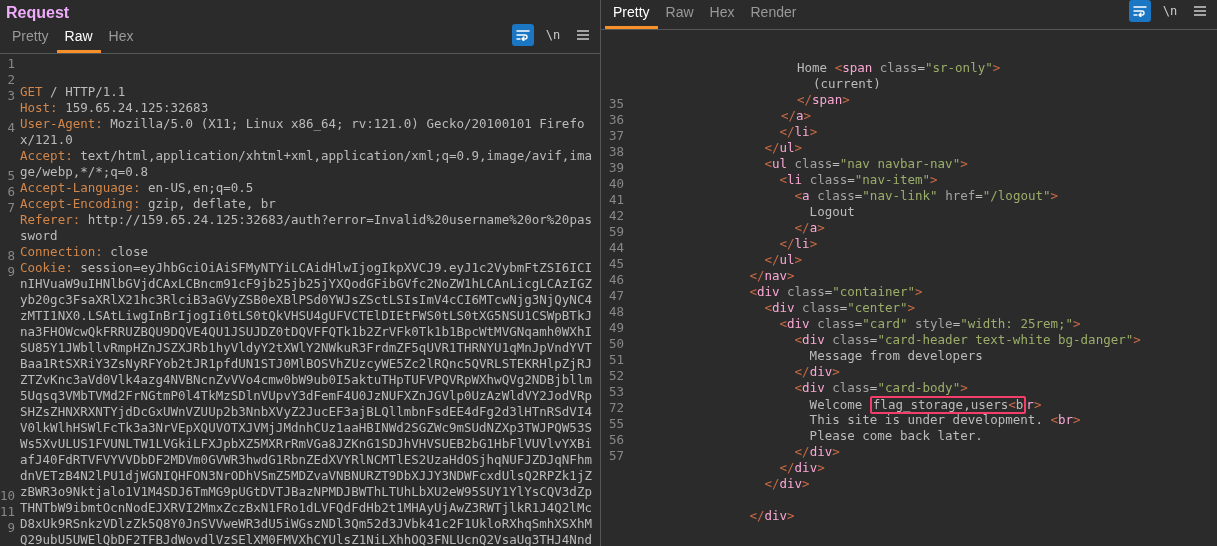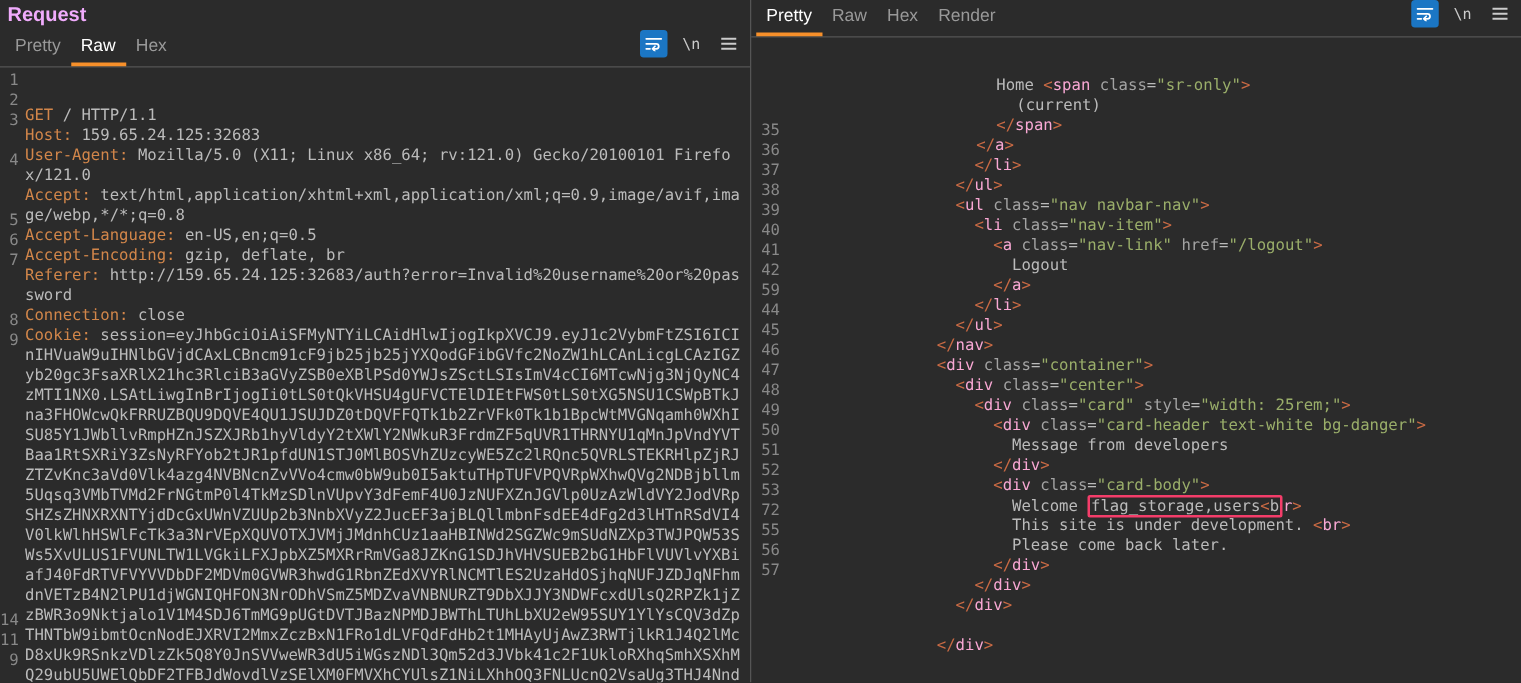--- a/index.html
+++ b/index.html
@@ -57,21 +57,21 @@
     <div class="gutter" id="req-gutter">
         <div style="height: 16px;">1</div>
         <div style="height: 16px;">2</div>
         <div style="height: 32px;">3</div>
         <div style="height: 48px;">4</div>
         <div style="height: 16px;">5</div>
         <div style="height: 16px;">6</div>
         <div style="height: 48px;">7</div>
         <div style="height: 16px;">8</div>
         <div style="height: 224px;">9</div>
-        <div style="height: 16px;">14</div>
+        <div style="height: 16px;">10</div>
         <div style="height: 16px;">11</div>
         <div style="height: 16px;">9</div>
       </div>
     <div class="code" id="req-code"><div><span class="kw">GET</span> / HTTP/1.1</div><div><span class="kw">Host:</span> 159.65.24.125:32683</div><div><span class="kw">User-Agent:</span> Mozilla/5.0 (X11; Linux x86_64; rv:121.0) Gecko/20100101 Firefox/121.0</div><div><span class="kw">Accept:</span> text/html,application/xhtml+xml,application/xml;q=0.9,image/avif,image/webp,*/*;q=0.8</div><div><span class="kw">Accept-Language:</span> en-US,en;q=0.5</div><div><span class="kw">Accept-Encoding:</span> gzip, deflate, br</div><div><span class="kw">Referer:</span> http://159.65.24.125:32683/auth?error=Invalid%20username%20or%20password</div><div><span class="kw">Connection:</span> close</div><div><span class="kw">Cookie:</span> session=eyJhbGciOiAiSFMyNTYiLCAidHlwIjogIkpXVCJ9.eyJ1c2VybmFtZSI6ICInIHVuaW9uIHNlbGVjdCAxLCBncm91cF9jb25jb25jYXQodGFibGVfc2NoZW1hLCAnLicgLCAzIGZyb20gc3FsaXRlX21hc3RlciB3aGVyZSB0eXBlPSd0YWJsZSctLSIsImV4cCI6MTcwNjg3NjQyNC4zMTI1NX0.LSAtLiwgInBrIjogIi0tLS0tQkVHSU4gUFVCTElDIEtFWS0tLS0tXG5NSU1CSWpBTkJna3FHOWcwQkFRRUZBQU9DQVE4QU1JSUJDZ0tDQVFFQTk1b2ZrVFk0Tk1b1BpcWtMVGNqamh0WXhISU85Y1JWbllvRmpHZnJSZXJRb1hyVldyY2tXWlY2NWkuR3FrdmZF5qUVR1THRNYU1qMnJpVndYVTBaa1RtSXRiY3ZsNyRFYob2tJR1pfdUN1STJ0MlBOSVhZUzcyWE5Zc2lRQnc5QVRLSTEKRHlpZjRJZTZvKnc3aVd0Vlk4azg4NVBNcnZvVVo4cmw0bW9ub0I5aktuTHpTUFVPQVRpWXhwQVg2NDBjbllm5Uqsq3VMbTVMd2FrNGtmP0l4TkMzSDlnVUpvY3dFemF4U0JzNUFXZnJGVlp0UzAzWldVY2JodVRpSHZsZHNXRXNTYjdDcGxUWnVZUUp2b3NnbXVyZ2JucEF3ajBLQllmbnFsdEE4dFg2d3lHTnRSdVI4V0lkWlhHSWlFcTk3a3NrVEpXQUVOTXJVMjJMdnhCUz1aaHBINWd2SGZWc9mSUdNZXp3TWJPQW53SWs5XvULUS1FVUNLTW1LVGkiLFXJpbXZ5MXRrRmVGa8JZKnG1SDJhVHVSUEB2bG1HbFlVUVlvYXBiafJ40FdRTVFVYVVDbDF2MDVm0GVWR3hwdG1RbnZEdXVYRlNCMTlES2UzaHdOSjhqNUFJZDJqNFhmdnVETzB4N2lPU1djWGNIQHFON3NrODhVSmZ5MDZvaVNBNURZT9DbXJJY3NDWFcxdUlsQ2RPZk1jZzBWR3o9Nktjalo1V1M4SDJ6TmMG9pUGtDVTJBazNPMDJBWThLTUhLbXU2eW95SUY1YlYsCQV3dZpTHNTbW9ibmtOcnNodEJXRVI2MmxZczBxN1FRo1dLVFQdFdHb2t1MHAyUjAwZ3RWTjlkR1J4Q2lMcD8xUk9RSnkzVDlzZk5Q8Y0JnSVVweWR3dU5iWGszNDl3Qm52d3JVbk41c2F1UkloRXhqSmhXSXhMQ29ubU5UWElQbDF2TFBJdWovdlVzSElXM0FMVXhCYUlsZ1NiLXhhOQ3FNLUcnQ2VsaUg3THJ4NndkQlNVYnpBajI5NXlMV3NDQnh3VFZxRG9ZTkJxQzZMT3hRUzFVSzFvUE9OSHhYT2tKQzV3MlRMcjl4TVRPZTk0OVdkWURGZE4zWmdVbldHQXFYSGdlajVqaXIyTmVbSlhyaHE3VUXDJ1S3dlbThjGEoQmp6b3p5djNrbjYOdzNiRFFsekZaRzRtQjNwYUhLVHdiZDV3YVdKaHdnbENXYWhXWk5rcW8giSIsCU4LUhrOTE4MTlqbUpaNnV9ZTM0QldpZXVSOEVHSVVKekZ4TzJQdlR6YlFHTW9Jc0MtZW4wV2F1WXJxdllxam1rOTBPKTQ0JSIsInp5dGk2Z25hcnM4QmpNV3BhbXpBNXljWU5VSH5xMWtJdU5XYmVqdG9iTHhsOE9Dd1J4WmdqQW5SelBFeUl0T0tBdlBDbTFTbm5lklV3Z2loMzE0UGtmL0lnakN3MFlKUXlyaTFCTnhST3pheHlv0GZXVklWMVZyQW01V1NieklicmlCaWVJVkQaODVIX0ltN3IxY3lNUllFcHlFSmZ3UDFKRFU4c21RaU5oUzdNSTJob3BwamtxNF9wMlNheVBKbF9VaXJXeGxYcS1uOGxCRldTTGJqOHVFYW84eUdWZTNHLXlPeW5VV2lnN0REpzZktWZHBBSUxgUU9IU3VZSktLWEpia3hqT3R0SU1SMUxtQWRNSEFESFhSYW9nZGNKUJTJGdvNjlrSFlsTjVGMVQwLmFtUGZmd2p2QjgydnQuQ2FfYVJXZE41TWxOazFtZWFLU094SURKSHg3ZXl4ZkdabDZlZXJZN1F6Q2diYkV1c3VXak9Rcy1IUFY1R0VES1pSSlViVGJFWmx1VW45IiwW5xWGa-bm0zVmpXQjh5dFJTc2U42iazSn5VcGlkek5vdW5ad2FoUEpicjNrdWRnbXBIbTlUVVhzNEM5ZDFRUzbBkRYcFk0n3F0aGRRVGowVUp1RWlYcXFvQ3VFTLUVmUDFvLTN2d1VJeTFMSE9tdlJDcVJ1M3ZLWjVWR2tnZmdZVElDQjllVUNGVGRTSlhUdVdXTU9xVXUzV2JwVHV1aFJmUUIJbjgxS3d4ZEdkSXBVdUotLSXayADTF1OCzI3Eya1FMQmo5NWXcNVhT==.fVa7W_KB7R172YMf87VQQYs8k55eaVWLKtjUVuQ</div><div></div><div></div></div>
   </div>
 </div>
 
 <div class="pane right">
   <div class="tabrow">
     <div class="tab active">Pretty</div>

